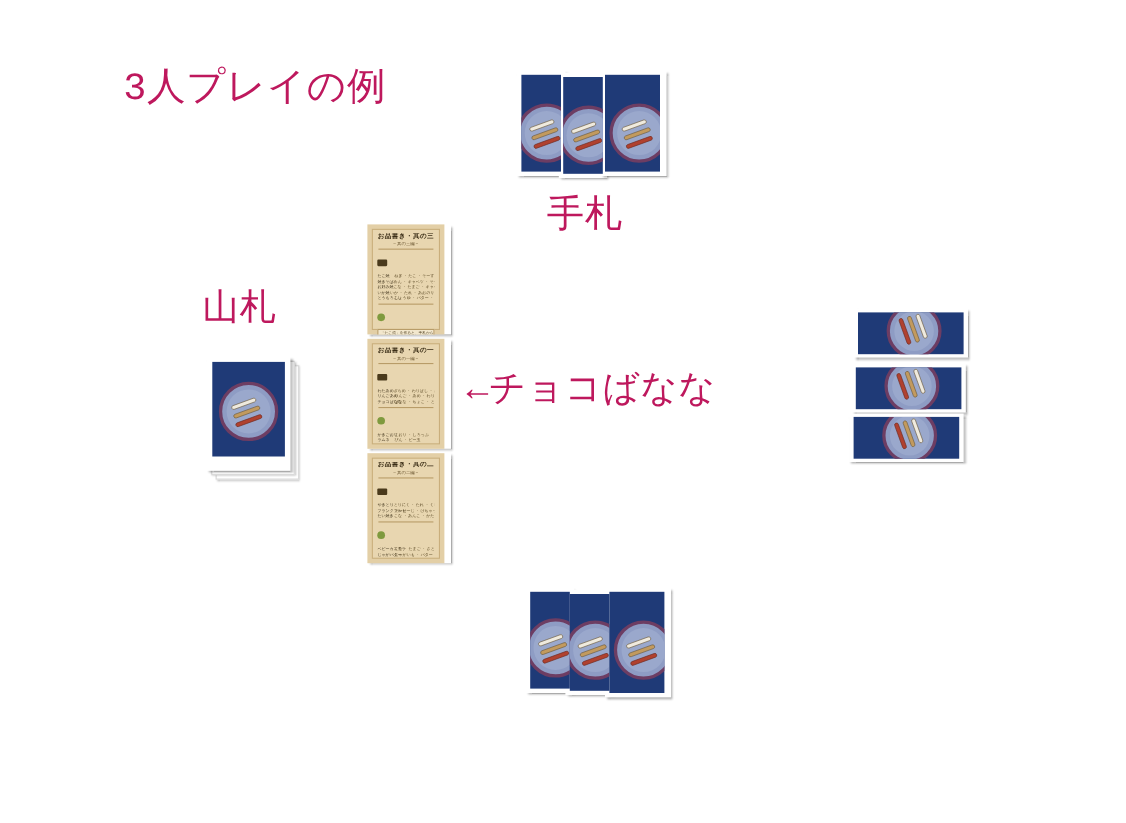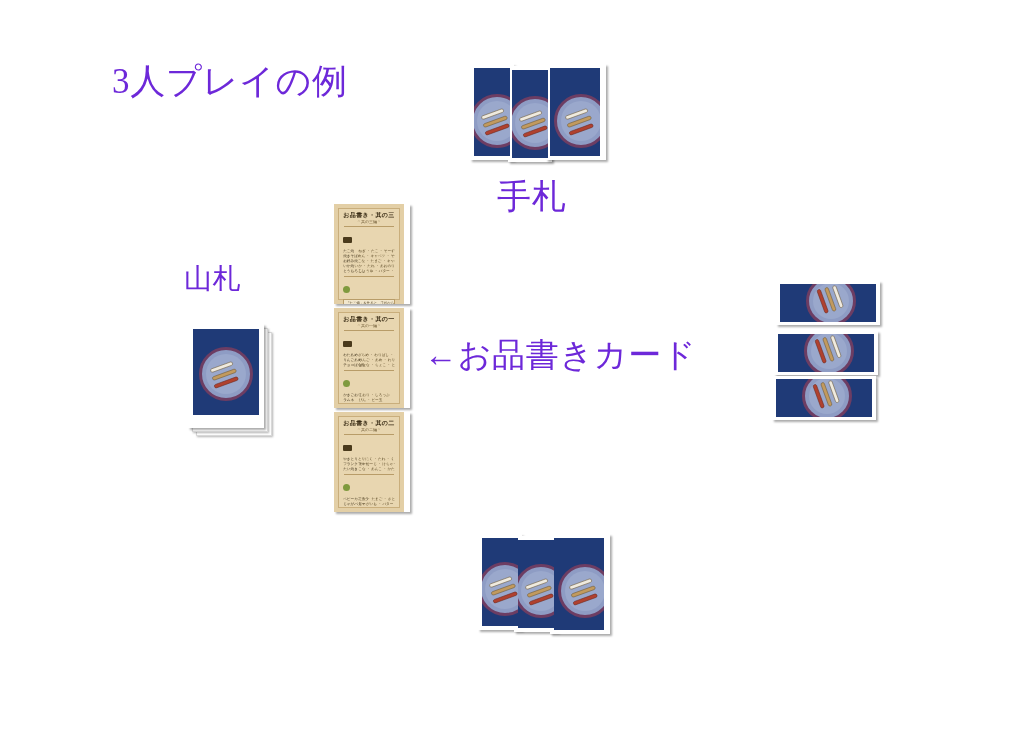--- a/index.html
+++ b/index.html
@@ -19,40 +19,40 @@
     position: absolute;
     left: 0; top: 0;
     width: 1024px;
     height: 748px;
     background: #ffffff;
   }
 
   
   .label {
     position: absolute;
-    color: #6d28d9;
-    font-family: Liberation Serif, serif;
+    color: #be185d;
+    font-family: Liberation Mono, monospace;
     white-space: nowrap;
     line-height: 1;
     letter-spacing: 0.02em;
   }
   #page-title {
     left: 112px;
     top: 64px;
     font-size: 35px;
   }
   #label-tefuda {
     left: 497px;
     top: 180px;
     font-size: 34px;
   }
   #label-yamafuda {
     left: 184px;
     top: 265px;
-    font-size: 28px;
+    font-size: 33px;
   }
   #label-menu-card {
     left: 424px;
     top: 339px;
     font-size: 33px;
   }
 
   
   .paper {
     position: absolute;
@@ -365,21 +365,21 @@
           <span class="d">じゃがいも ・ バター</span>
         </div>
         <div style="margin:2px 0;">
           
         </div>
 
       </div>
     </div>
   </div>
 
-  <div class="label" id="label-menu-card">←お品書きカード</div>
+  <div class="label" id="label-menu-card">←チョコばなな</div>
 
   <div>
 
     <div class="paper" style="left:776px; top:281px; width:104px; height:44px;"></div>
     <div class="cardback" style="left:780px; top:284px; width:96px; height:38px;">
       <div class="emblem" style="left:26px; top:-8px; width:50px; height:50px;">
         <svg class="skewers" viewBox="0 0 50 50">
           <g transform="rotate(70 25 25)">
             <rect x="10" y="14" width="26" height="4" rx="2" fill="#efeade" stroke="#6b5a3c" stroke-width="0.6"></rect>
             <rect x="9" y="23" width="28" height="4" rx="2" fill="#c29a5e" stroke="#6b5a3c" stroke-width="0.6"></rect>

